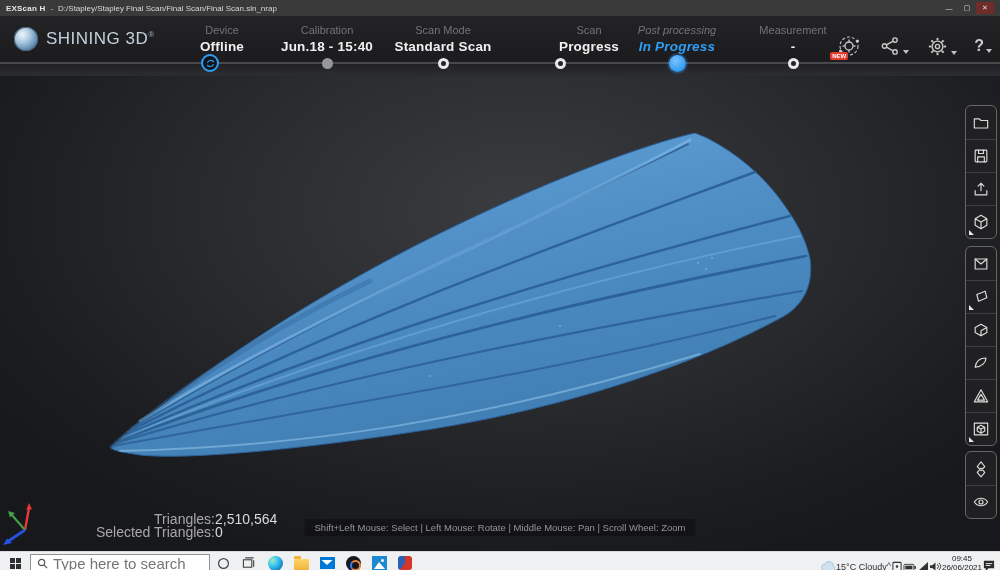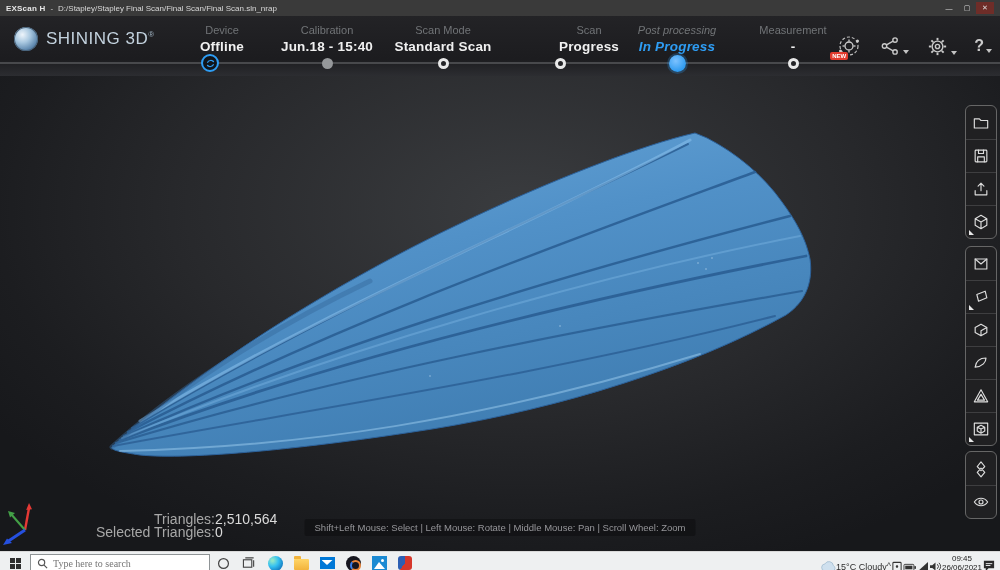--- a/index.html
+++ b/index.html
@@ -63,21 +63,21 @@
   .sbtn + .sbtn { border-top:1px solid #3e3e40; }
   .sbtn svg { stroke:#dcdcdc; fill:none; stroke-width:1.4; stroke-linejoin:round; stroke-linecap:round; }
   .corner::after { content:""; position:absolute; left:3px; bottom:3px; width:0; height:0; border-left:5px solid #e8e8e8; border-top:5px solid transparent; }
 
   
   .taskbar { height:23px; background:#eef0f1; border-top:1px solid #d9d9d9; display:flex; align-items:center; flex:1; font-size:9px; color:#333; }
   .tb-start { width:30px; height:23px; display:flex; align-items:center; justify-content:center; }
   .winlogo { display:grid; grid-template-columns:5px 5px; grid-template-rows:5px 5px; gap:1px; }
   .winlogo span { background:#2f2f2f; }
   .searchbox { width:180px; height:19px; background:#fff; border:1px solid #8f9496; display:flex; align-items:center; gap:5px; padding-left:6px; }
-  .searchbox input { border:0; outline:0; font-size:10px; width:140px; color:#444; font-family:Liberation Serif, serif; background:transparent; }
+  .searchbox input { border:0; outline:0; font-size:15px; width:140px; color:#444; font-family:Liberation Sans, sans-serif; background:transparent; }
   .tb-icons { display:flex; align-items:center; }
   .tb-ic { width:26px; height:23px; display:flex; align-items:center; justify-content:center; }
   .tray { margin-left:auto; display:flex; align-items:flex-end; padding-right:4px; }
   .tray .weather-txt { color:#2c2c2c; }
   .chev { font-size:9px; color:#444; transform:translateY(-1px); }
   .clock { text-align:center; font-size:8px; line-height:9px; color:#222; }
   .edge-ic { width:15px; height:15px; border-radius:50%; background:radial-gradient(circle at 30% 30%, #8ee6c9 6%, #35c1f1 40%, #0d6eb8 85%); }
   .folder-ic { width:15px; height:11px; background:linear-gradient(#ffd567,#f2b33c); border-radius:1px; position:relative; margin-top:3px; }
   .folder-ic::before { content:""; position:absolute; top:-3px; left:0; width:7px; height:3px; background:#f2b33c; border-radius:1px 1px 0 0; }
   .mail-ic { width:15px; height:12px; background:#0078d7; position:relative; }

